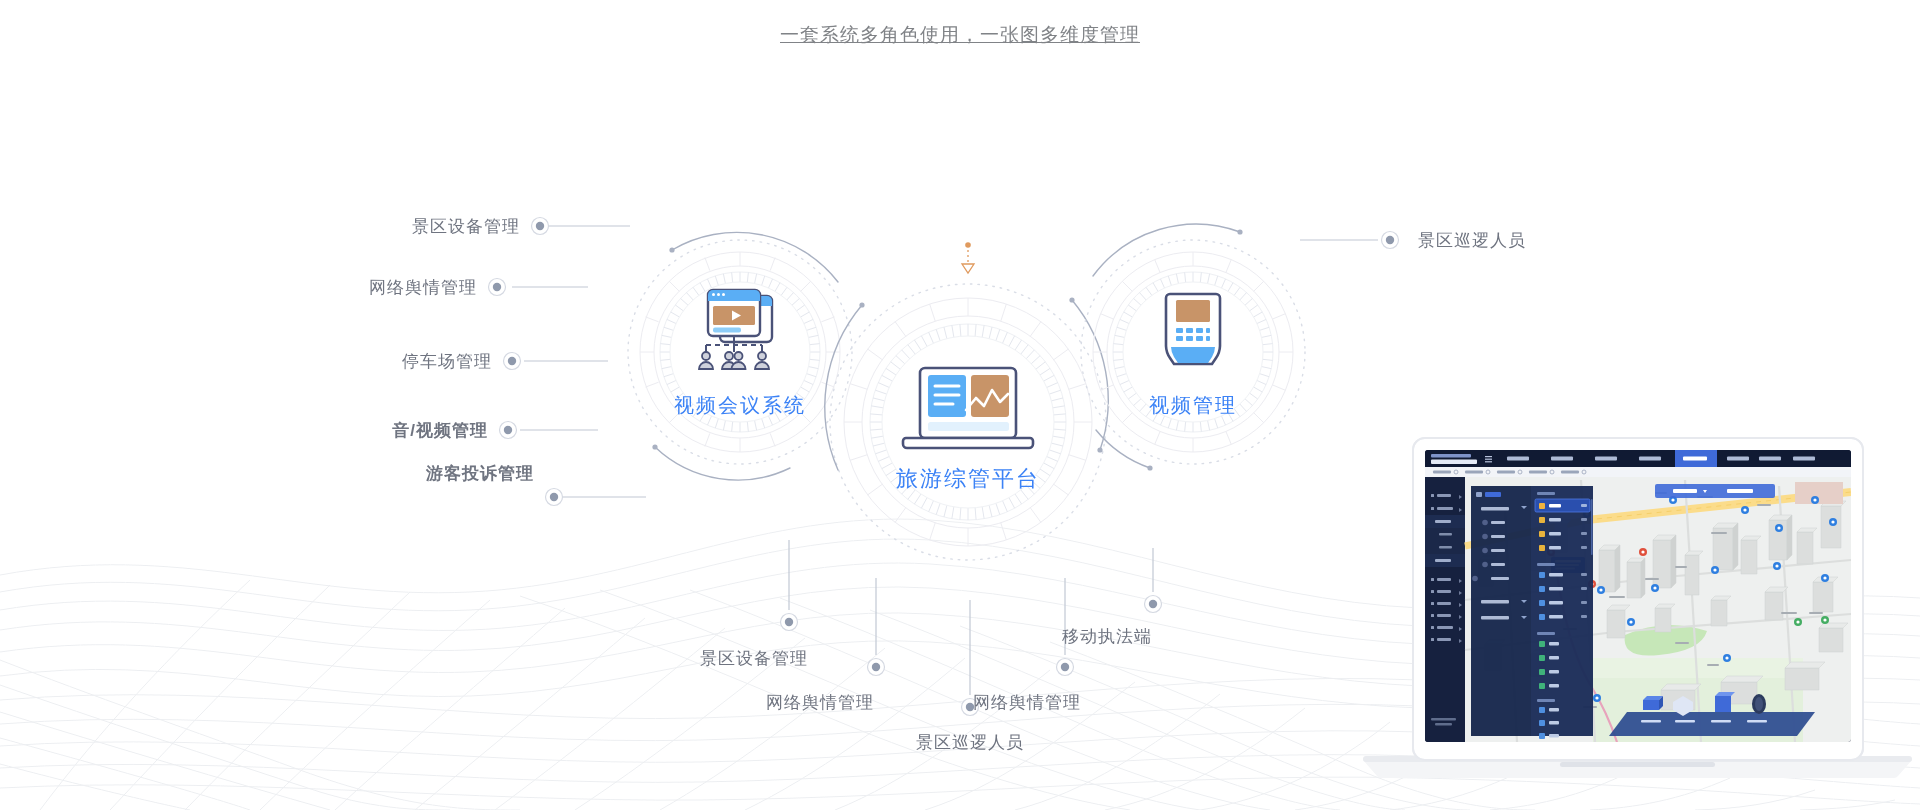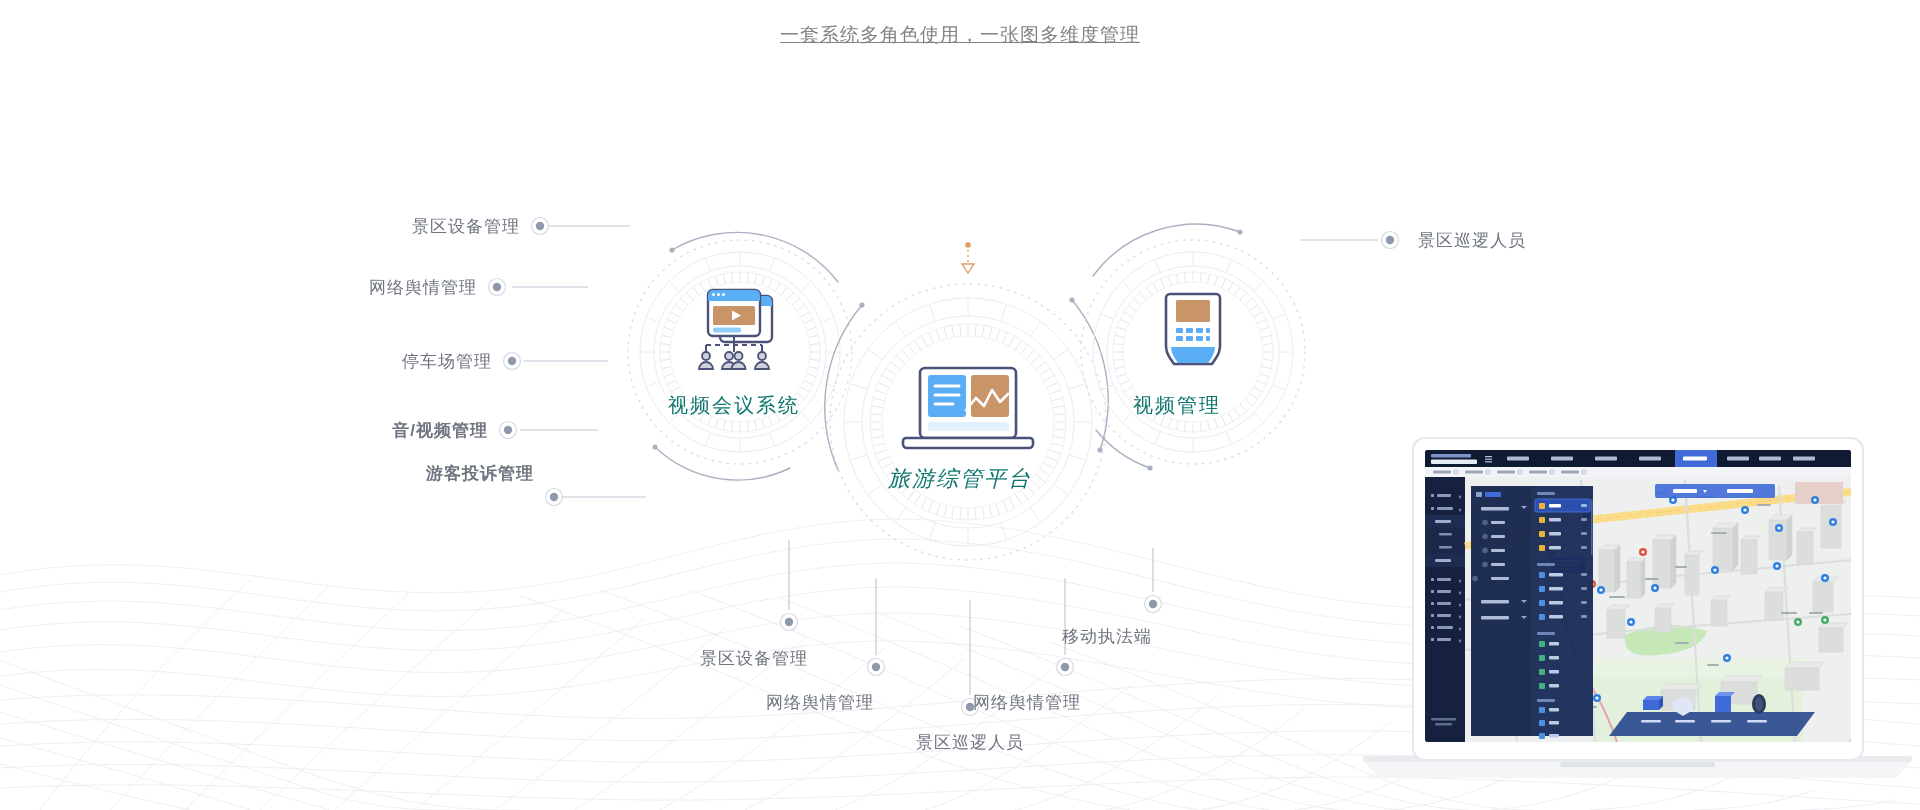--- a/index.html
+++ b/index.html
@@ -31,24 +31,24 @@
   .lbl {
     position:absolute; font-size:17px; color:#6f7480;
     letter-spacing:1px; white-space:nowrap; line-height:1; z-index:6;
   }
   .lbl.r { text-align:right; }
   .lbl.l { text-align:center; }
   .lbl.c { text-align:center; }
 
   .hub-label {
     position:absolute; white-space:nowrap; z-index:7;
-    color:#0f766e; letter-spacing:2px; line-height:1;
-    text-align:left;
+    color:#3b82f6; letter-spacing:2px; line-height:1;
+    text-align:center;
   }
-  .hub-label.big { font-size:22px;font-style:italic; }
+  .hub-label.big { font-size:22px; }
   .hub-label.mid { font-size:20px; }
 
   .badge {
     position:absolute; z-index:8;
     width:168px; height:46px;
     display:flex; align-items:center; justify-content:center;
     color:#e09a5e; font-size:19px; letter-spacing:2px;
     background:#ffffff;
   }
   .badge .bk { position:absolute; width:18px; height:18px; }

